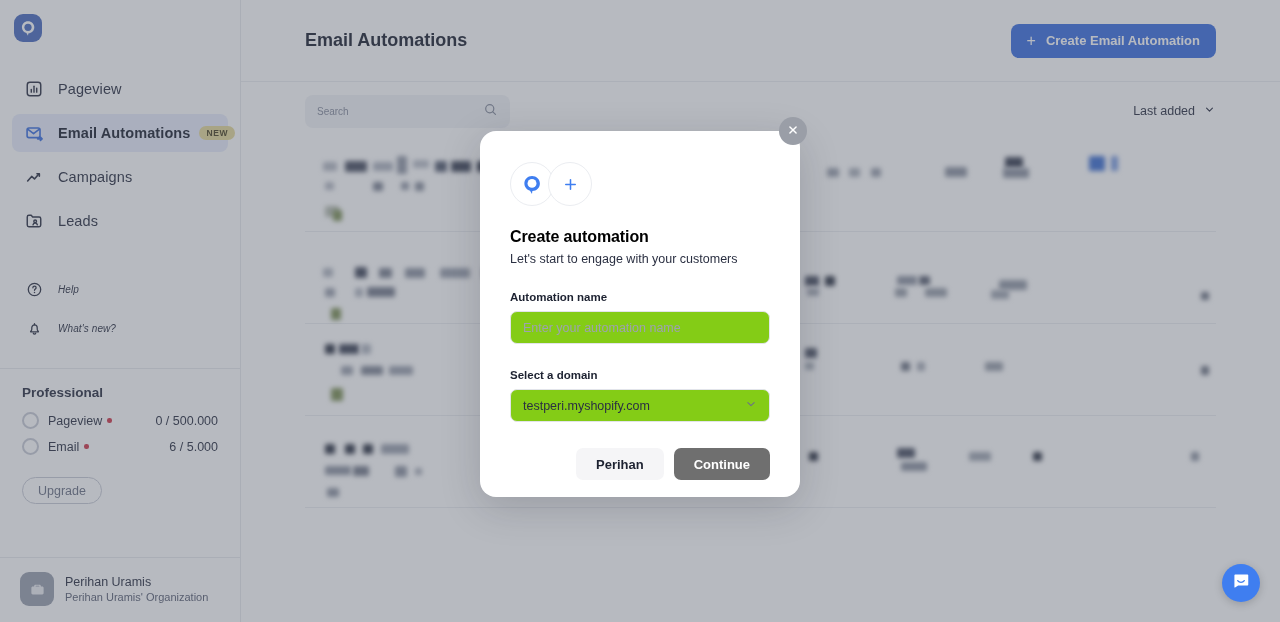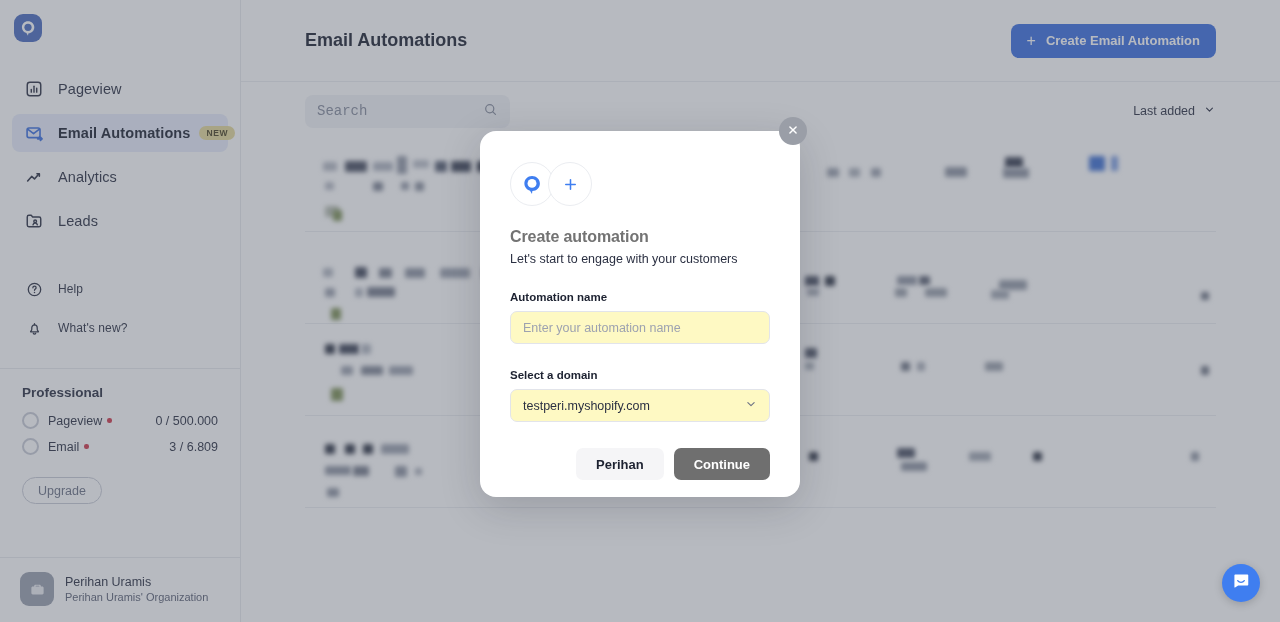--- a/index.html
+++ b/index.html
@@ -90,21 +90,21 @@
     letter-spacing: .6px;
     border-radius: 9px;
     padding: 3px 7px 2px 7px;
     line-height: 1;
   }
 
   .nav-secondary {
     padding: 26px 12px 0 12px;
   }
   .nav-secondary .nav-item { height: 34px; margin-bottom: 5px; }
-  .nav-secondary .nav-item .lbl { font-size: 12px; }
+  .nav-secondary .nav-item .lbl { font-size: 10px; font-style: italic; }
 
   .sb-divider {
     height: 1px;
     background: #e9eaee;
     margin: 18px 0 0 0;
   }
 
   .plan-block { padding: 16px 22px 0 22px; }
   .plan-title {
     font-size: 13.5px;
@@ -236,23 +236,23 @@
     border-radius: 8px;
     display: flex;
     align-items: center;
     padding: 0 12px;
     cursor: text;
   }
   .search-box input {
     border: none;
     background: transparent;
     outline: none;
-    font-size: 14px;
+    font-size: 10px;
     color: #000000;
-    font-family: Liberation Mono, monospace;
+    font-family: Liberation Sans, sans-serif;
     width: 100%;
   }
   .search-box input::placeholder { color: #878d9e; }
   .search-icon { margin-left: auto; color: #878d9e; flex: 0 0 15px; }
 
   .sort-ctl {
     margin-left: auto;
     display: flex;
     align-items: center;
     gap: 8px;
@@ -333,21 +333,21 @@
     border: 1px solid #ebedf1;
     background: #fff;
     display: flex; align-items: center; justify-content: center;
   }
   .icon-circle.second { margin-left: -6px; }
 
   .modal-title {
     margin-top: 22px;
     font-size: 16px;
     font-weight: bold;
-    color: #737373;
+    color: #000000;
     letter-spacing: -.1px;
   }
   .modal-sub {
     margin-top: 6px;
     font-size: 12.5px;
     color: #2b3042;
   }
 
   .field-label {
     margin-top: 25px;
@@ -359,21 +359,21 @@
   .text-input, .select-input {
     width: 100%;
     height: 33px;
     border: 1px solid #e2e4ea;
     border-radius: 7px;
     padding: 4px 12px;
     font-size: 12.5px;
     color: #2b3042;
     font-family: inherit;
     outline: none;
-    background: #fef9c3;
+    background: #84cc16;
   }
   .text-input::placeholder { color: #9da2b0; }
 
   .select-wrap { position: relative; }
   .select-input {
     appearance: none;
     -webkit-appearance: none;
     cursor: pointer;
     padding-right: 30px;
   }
@@ -458,21 +458,21 @@
         <span class="badge-new">NEW</span>
       </div>
 
       <div class="nav-item">
         <span class="ico">
           <svg width="19" height="19" viewBox="0 0 20 20" fill="none" stroke="currentColor" stroke-width="1.7">
             <path d="M2.8 13.6 7 8.9l3 2.6 4.5-5.2" stroke-linecap="round" stroke-linejoin="round"></path>
             <path d="M12.6 6.1h2.5v2.5" stroke-linecap="round" stroke-linejoin="round"></path>
           </svg>
         </span>
-        <span class="lbl">Analytics</span>
+        <span class="lbl">Campaigns</span>
       </div>
 
       <div class="nav-item">
         <span class="ico">
           <svg width="18" height="18" viewBox="0 0 20 20" fill="none" stroke="currentColor" stroke-width="1.6">
             <path d="M2.5 5.5a1.8 1.8 0 0 1 1.8-1.8h2.6l1.6 1.9h7.2a1.8 1.8 0 0 1 1.8 1.8v7.1a1.8 1.8 0 0 1-1.8 1.8H4.3a1.8 1.8 0 0 1-1.8-1.8z" stroke-linejoin="round"></path>
             <circle cx="11.3" cy="10.3" r="1.5"></circle>
             <path d="M8.9 14.3c.3-1.3 1.3-2 2.4-2s2.1.7 2.4 2" stroke-linecap="round"></path>
           </svg>
         </span>
@@ -514,21 +514,21 @@
         <span class="quota-ring"></span>
         <span class="quota-name">Pageview</span>
         <span class="quota-dot"></span>
         <span class="quota-val">0 / 500.000</span>
       </div>
 
       <div class="quota-row">
         <span class="quota-ring"></span>
         <span class="quota-name">Email</span>
         <span class="quota-dot"></span>
-        <span class="quota-val">3 / 6.809</span>
+        <span class="quota-val">6 / 5.000</span>
       </div>
 
       <button class="upgrade-btn">Upgrade</button>
     </div>
 
     <div class="account-block">
       <span class="account-avatar">
         <svg width="17" height="17" viewBox="0 0 20 20" fill="currentColor">
           <path d="M7.6 4.4h4.8c.9 0 1.6.7 1.6 1.6v.5h1.6c.9 0 1.6.7 1.6 1.6v6.1c0 .9-.7 1.6-1.6 1.6H4.4c-.9 0-1.6-.7-1.6-1.6V8.1c0-.9.7-1.6 1.6-1.6H6v-.5c0-.9.7-1.6 1.6-1.6zm4.6 2.1v-.4a.5.5 0 0 0-.5-.5H8.3a.5.5 0 0 0-.5.5v.4z"></path>
         </svg>

